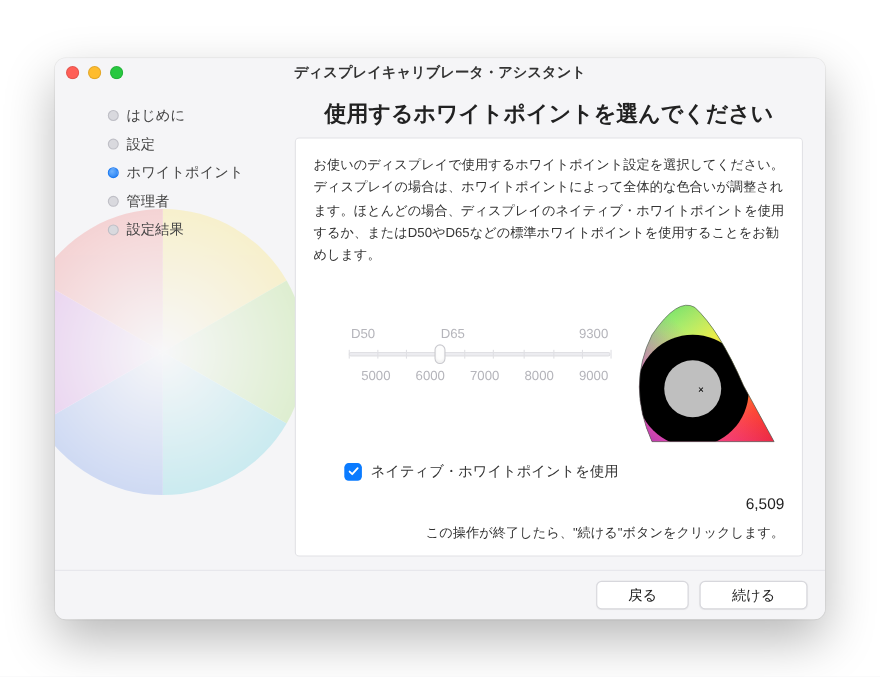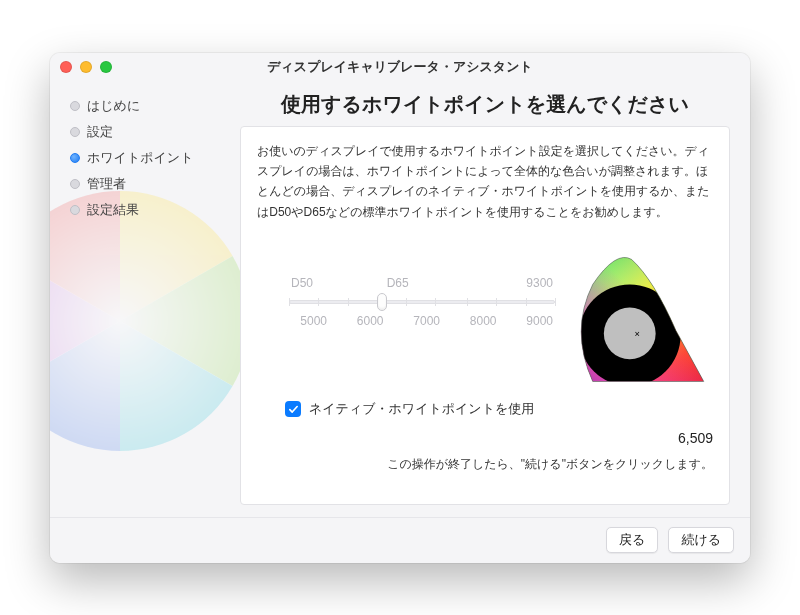--- a/index.html
+++ b/index.html
@@ -29,21 +29,21 @@
   .tl { width: 12px; height: 12px; border-radius: 50%; }
   .tl.close { background: #ff5f57; border: 0.5px solid rgba(0,0,0,0.1);}
   .tl.min   { background: #febc2e; border: 0.5px solid rgba(0,0,0,0.1);}
   .tl.max   { background: #28c840; border: 0.5px solid rgba(0,0,0,0.1);}
   .title {
     position: absolute; left: 0; right: 0; text-align: center;
     font-size: 13px; font-weight: 600; color: #333;
     pointer-events: none;
   }
   .body {
-    flex: 1; display: flex; position: relative;
+    flex: 1; display: flex; position: relative; padding-left: 28px;
   }
   .sidebar {
     width: 190px; padding: 12px 8px 12px 18px;
     position: relative;
   }
   .bg-wheel {
     position: absolute;
     left: -60px; top: 110px;
     width: 260px; height: 260px;
     opacity: 0.22;
@@ -144,21 +144,21 @@
     margin-top: 10px;
   }
   .footer {
     height: 46px;
     display: flex; align-items: center; justify-content: flex-end;
     gap: 10px; padding: 0 16px;
     background: #f5f5f7;
     border-top: 1px solid #e6e6ea;
   }
   .btn {
-    font-size: 13px; padding: 3px 12px;
+    font-size: 13px; padding: 3px 28px;
     background: #fff; border: 1px solid #d7d7dc; border-radius: 5px;
     color: #222;
     box-shadow: 0 0.5px 1px rgba(0,0,0,0.06);
   }
 </style>
 </head>
 <body>
 
 <div class="window">
 

